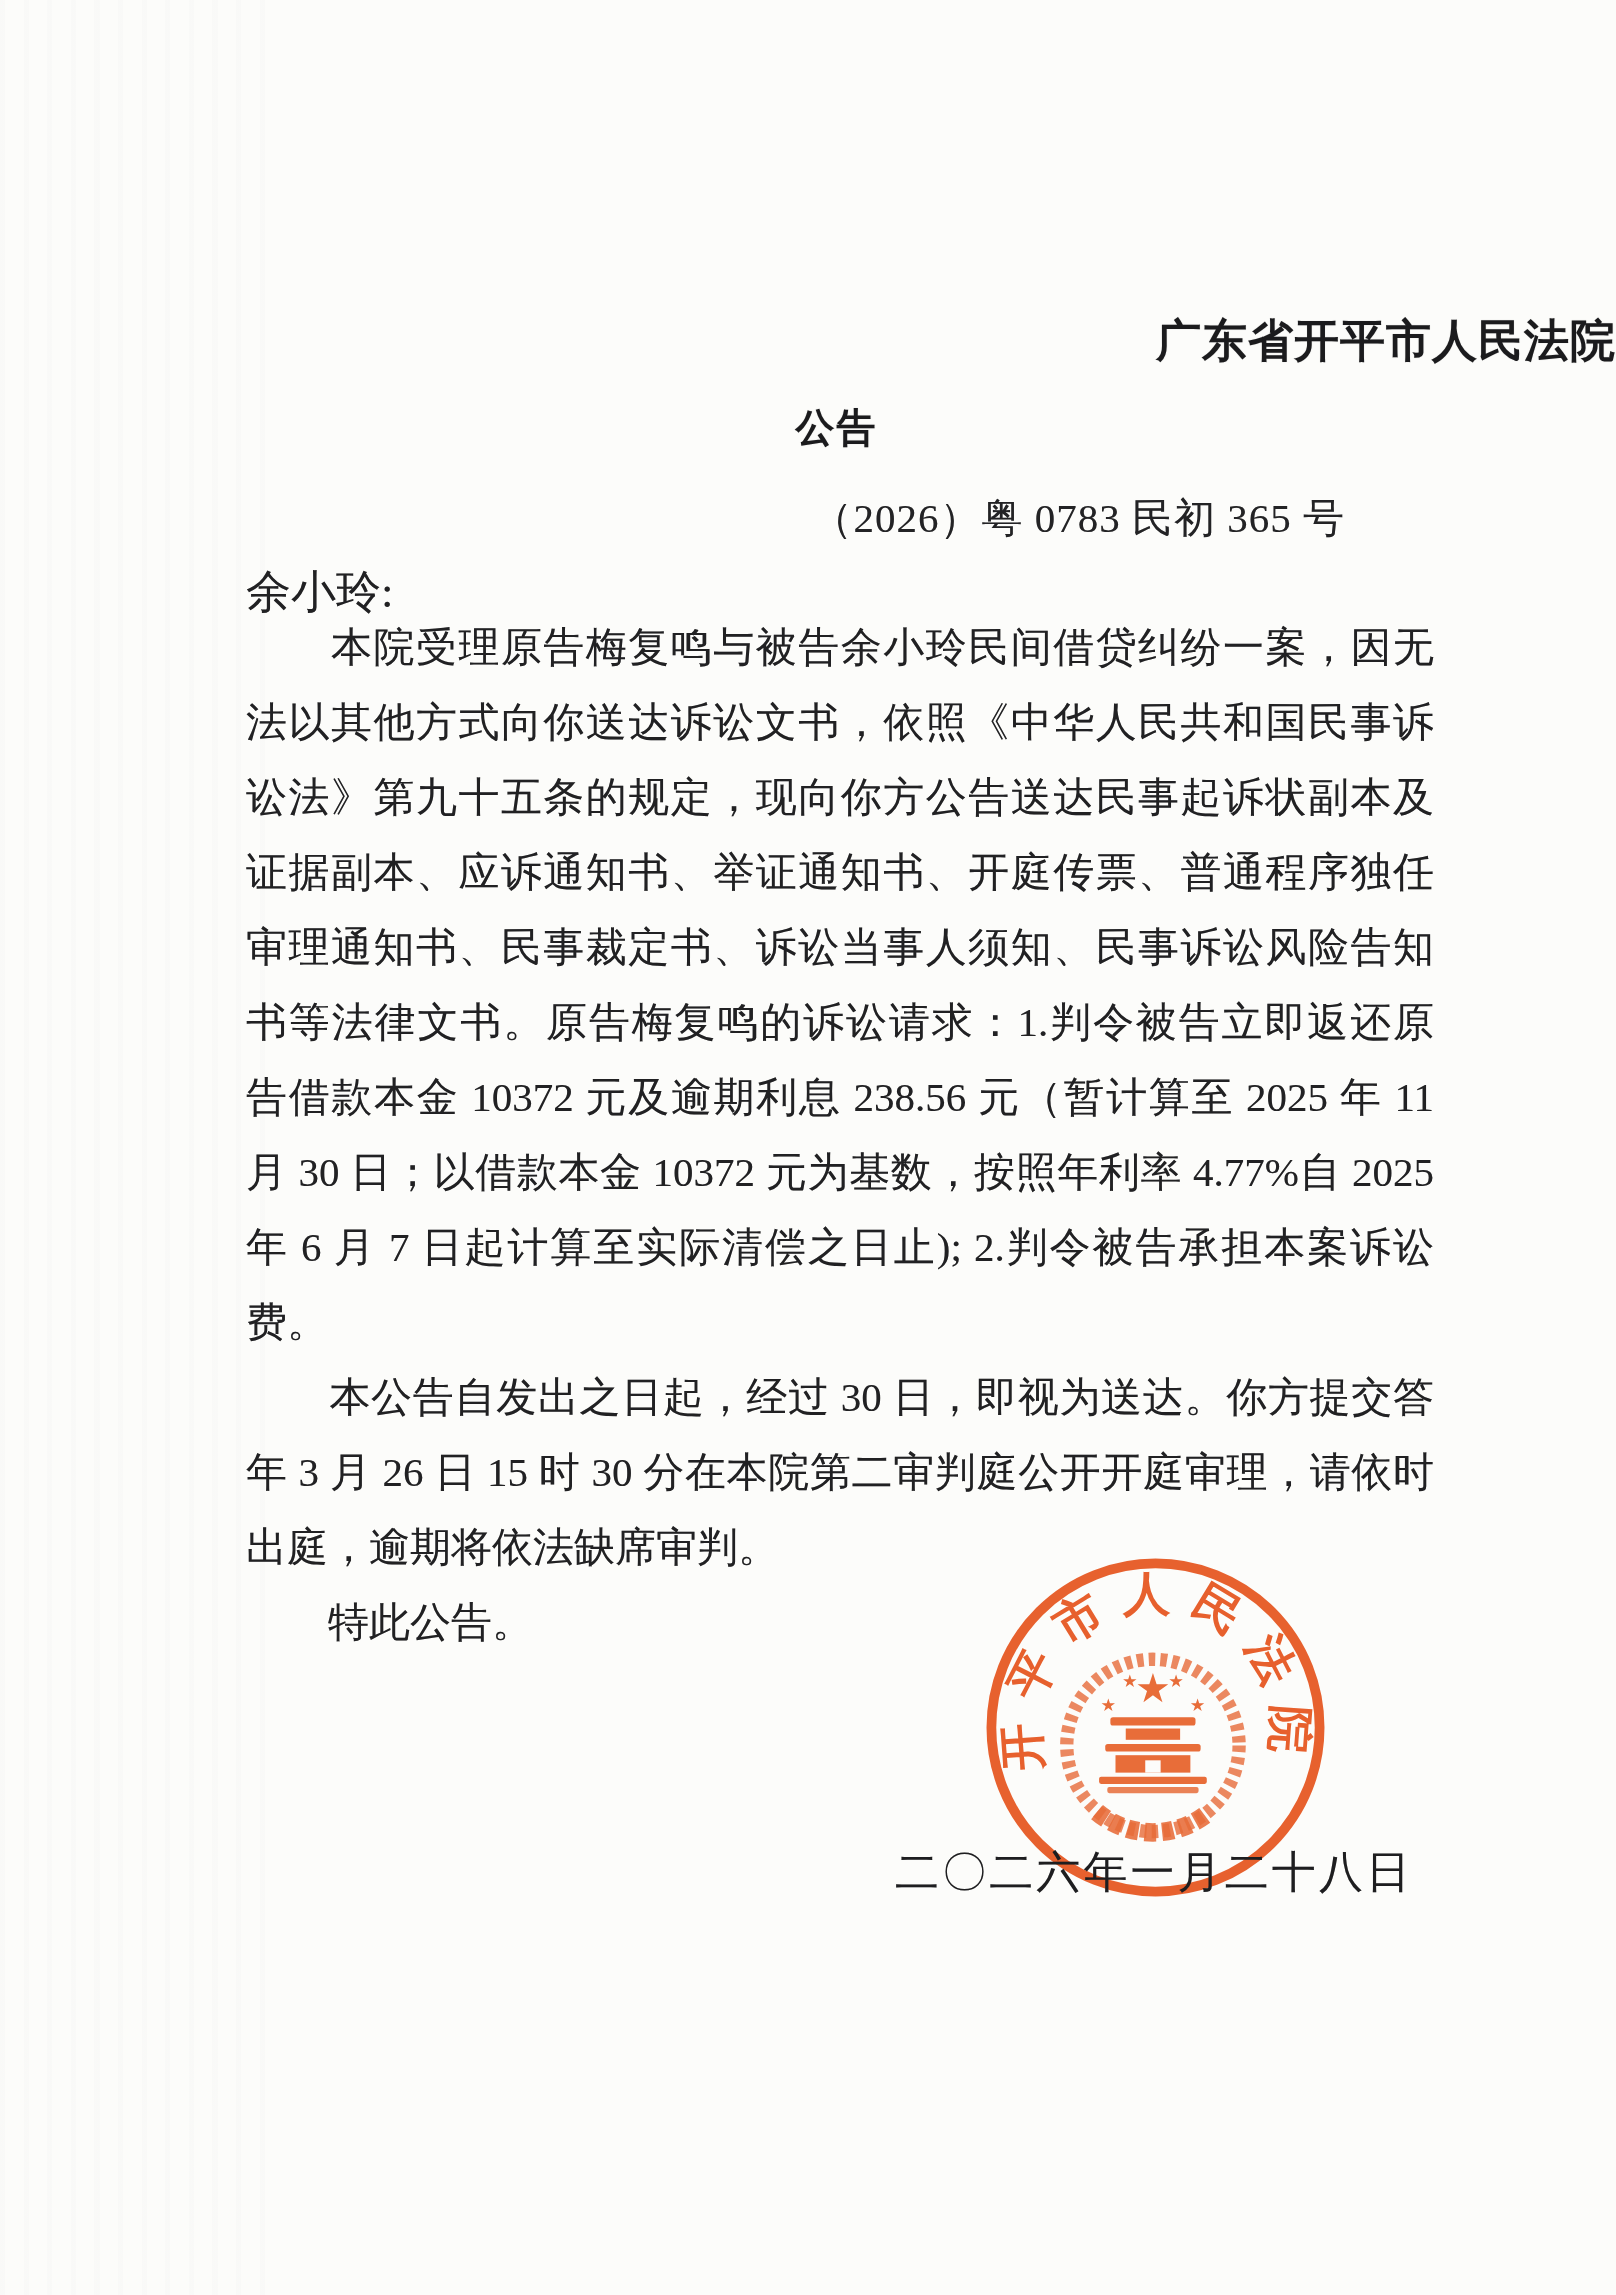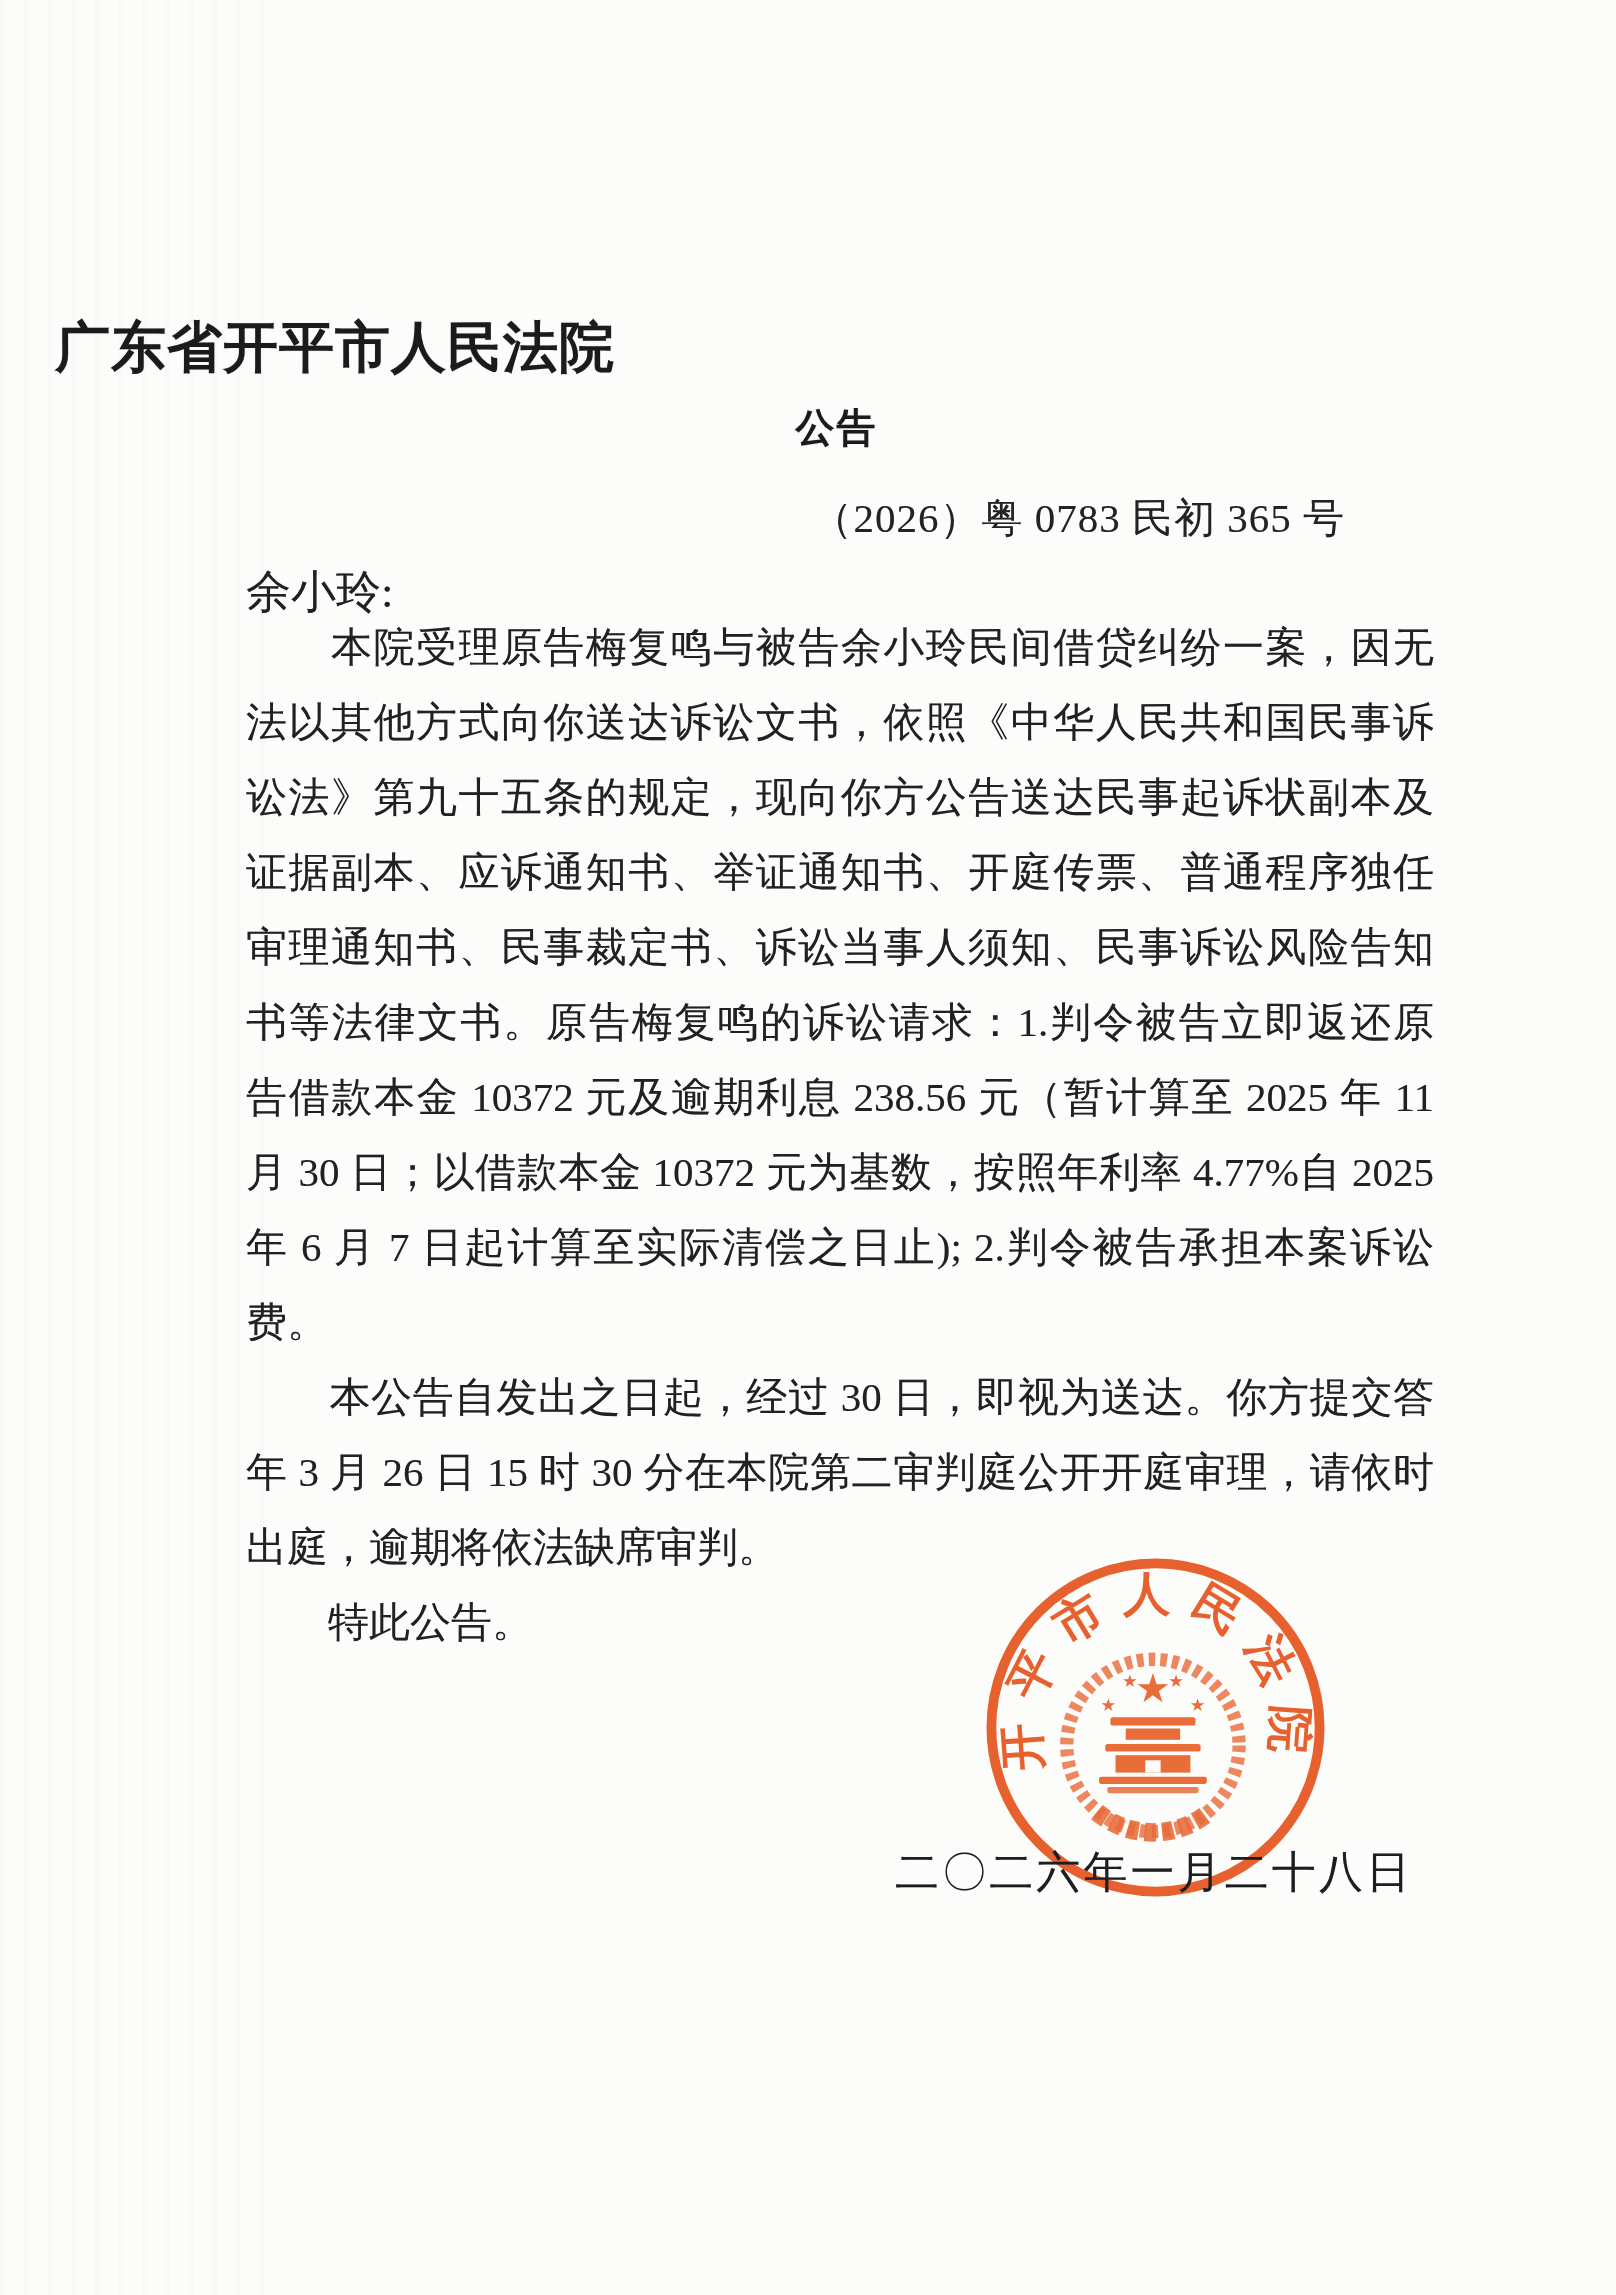--- a/index.html
+++ b/index.html
@@ -14,22 +14,22 @@
   
   .scan-noise{
     position:absolute;left:0;top:0;width:266px;height:100%;
     background:repeating-linear-gradient(90deg,
       rgba(140,145,160,0.045) 0 5.1px, rgba(0,0,0,0) 5.1px 23.6px);
     opacity:.6;
     pointer-events:none;
   }
   .court-name{
     position:absolute;top:311px;left:55px;width:1561px;
-    text-align:left;
-    font-size:55px;font-weight:700;letter-spacing:1px;
+    text-align:right;
+    font-size:45px;font-weight:700;letter-spacing:1px;
     color:#1b1b1d;
     text-shadow:0 0 1px rgba(20,20,20,.25);
   }
   .notice-title{
     position:absolute;top:401px;left:56px;width:1561px;
     text-align:center;
     font-size:39px;font-weight:700;letter-spacing:2px;
     color:#1b1b1d;
     text-shadow:0 0 1px rgba(20,20,20,.25);
   }

